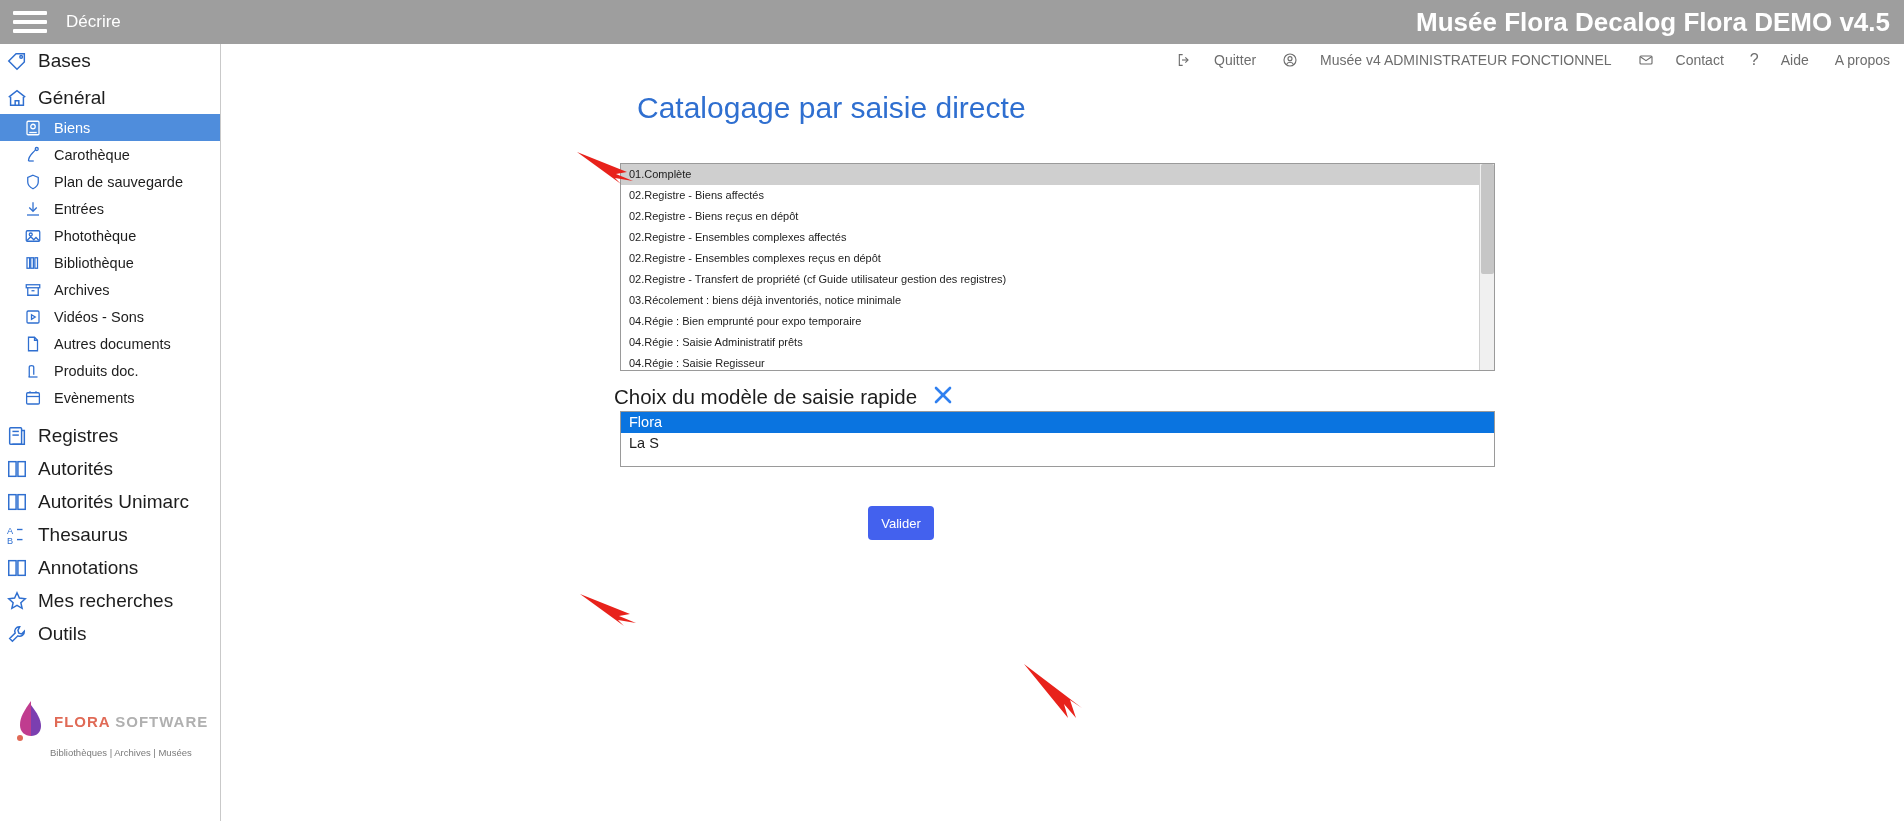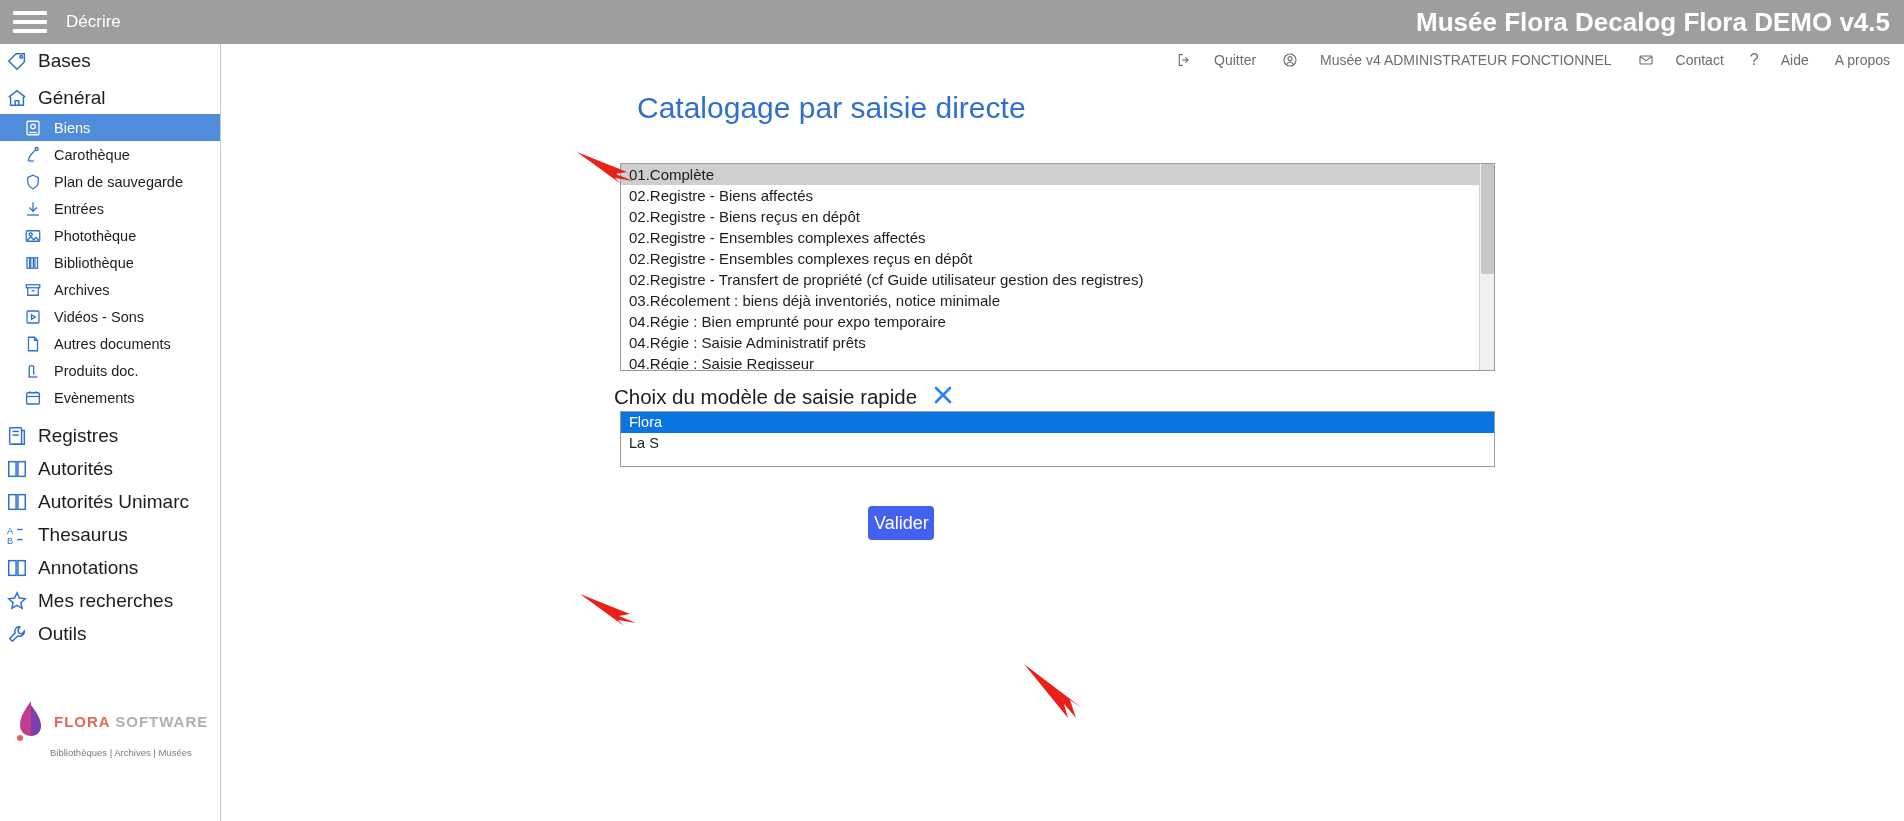--- a/index.html
+++ b/index.html
@@ -112,21 +112,21 @@
     background: #ffffff;
     overflow: hidden;
   }
   .listbox-inner {
     position: absolute; top: 0; left: 0; right: 15px; bottom: 0;
     overflow: hidden;
   }
   .list-opt {
     height: 21px; line-height: 21px;
     padding-left: 8px;
-    font-size: 15px; color: #1d1d1d;
+    font-size: 11px; color: #1d1d1d;
     white-space: nowrap; cursor: pointer;
   }
   .list-opt.sel { background: #cfcfcf; }
   .scrollbar {
     position: absolute; top: 0; right: 0; width: 15px; bottom: 0;
     background: #f0f0f0; border-left: 1px solid #d0d0d0;
   }
   .scroll-thumb {
     position: absolute; top: 0; left: 1px; width: 13px; height: 110px;
     background: #c6c6c6; border-radius: 2px;
@@ -153,21 +153,21 @@
     white-space: nowrap; cursor: pointer;
   }
   .list2-opt.sel { background: #0a74e0; color: #ffffff; }
 
   
   .validate-btn {
     position: absolute; left: 646px; top: 462px;
     width: 66px; height: 34px;
     background: #4361ee; color: #ffffff;
     border: none; border-radius: 4px;
-    font-size: 18px; font-family: "Liberation Sans", sans-serif;
+    font-size: 13px; font-family: "Liberation Sans", sans-serif;
     cursor: pointer;
   }
 
   
   .arrow { position: absolute; pointer-events: none; }
 </style>
 </head>
 <body>
 
 <div class="topbar">

